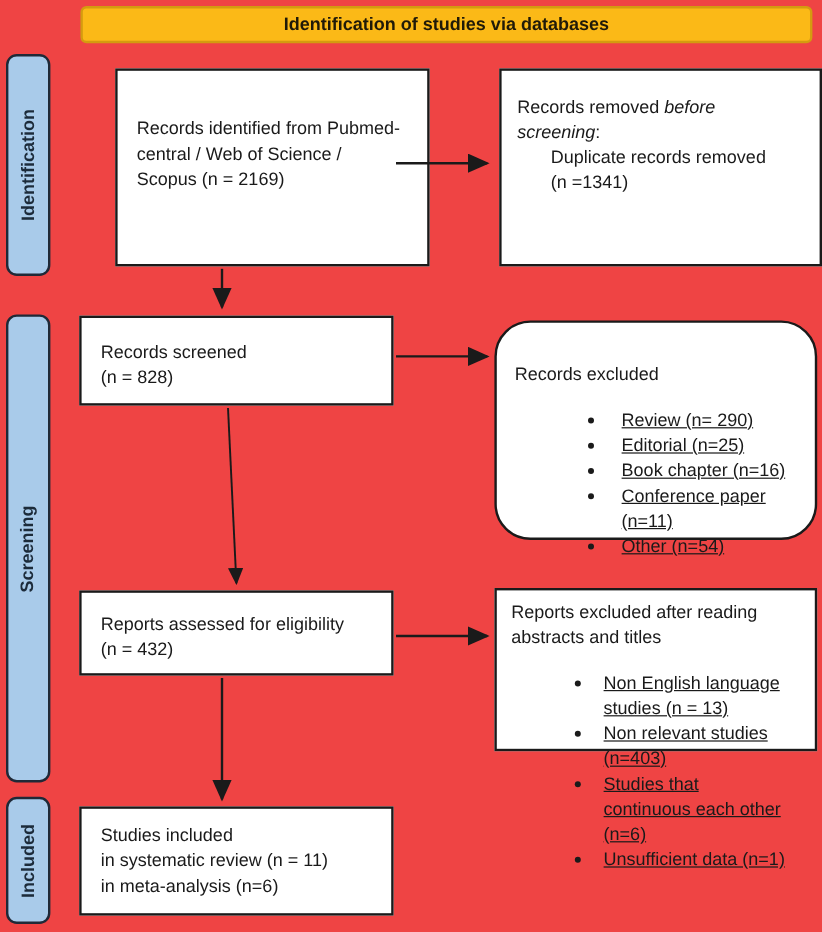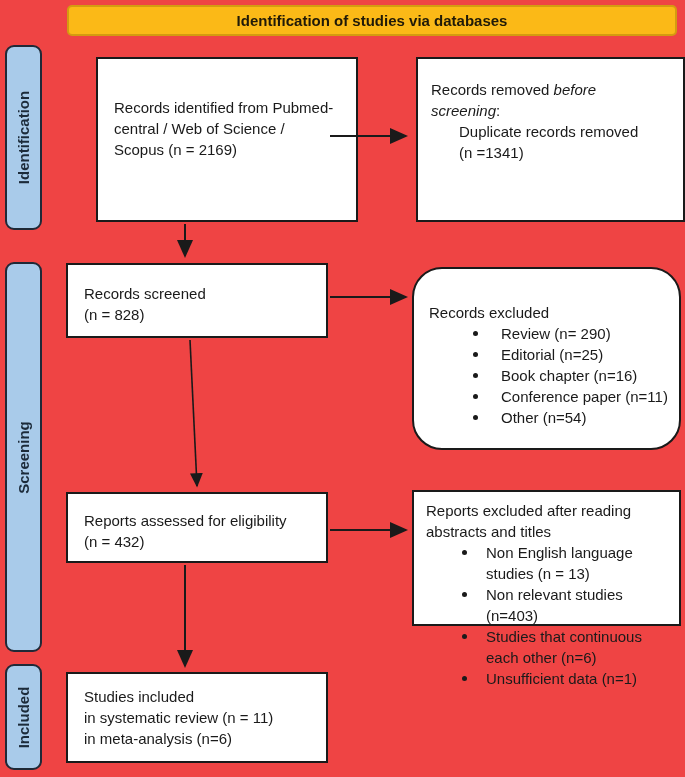--- a/index.html
+++ b/index.html
@@ -36,21 +36,21 @@
   }
   .line{white-space:nowrap;}
   .box1{left:66px;top:57px;width:262px;height:165px;padding:38px 12px 0 16px;margin-left:30px;}
   .box2{left:416px;top:57px;width:269px;height:165px;padding:20px 8px 0 13px;}
   .box3{left:66px;top:263px;width:262px;height:75px;padding:18px 12px 0 16px;}
   .box4{left:412px;top:267px;width:269px;height:183px;padding:33px 6px 0 15px;border-radius:30px;}
   .box5{left:66px;top:492px;width:262px;height:71px;padding:16px 12px 0 16px;}
   .box6{left:412px;top:490px;width:269px;height:136px;padding:8px 4px 0 12px;}
   .box7{left:66px;top:672px;width:262px;height:91px;padding:12px 12px 0 16px;}
   .indent{margin-left:28px;}
-  ul.bullets{margin:0;padding:0;list-style:none;}
+  ul.bullets{margin:17px;padding:0;list-style:none;text-decoration:underline;}
   ul.bullets li{position:relative;}
   .box4 ul.bullets li{padding-left:72px;}
   .box4 ul.bullets li::before{
     content:"";position:absolute;left:44px;top:8px;width:5px;height:5px;border-radius:50%;background:var(--text);
   }
   .box6 ul.bullets li{padding-left:60px;}
   .box6 ul.bullets li::before{
     content:"";position:absolute;left:36px;top:8px;width:5px;height:5px;border-radius:50%;background:var(--text);
   }
   svg.arrows{position:absolute;left:0;top:0;pointer-events:none;}

